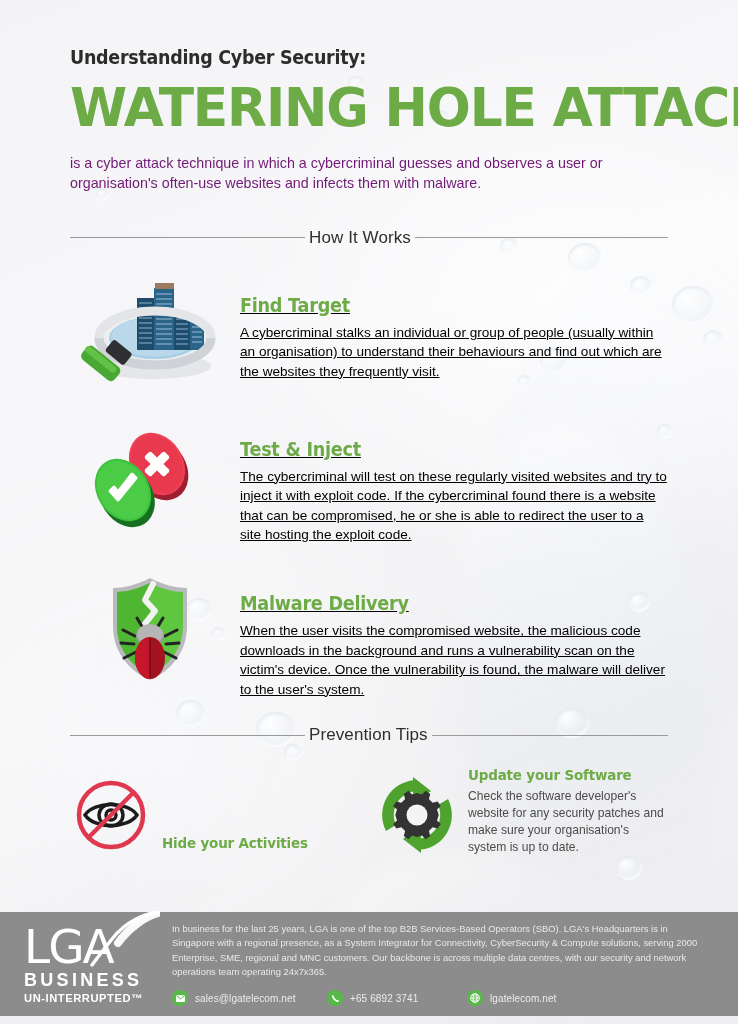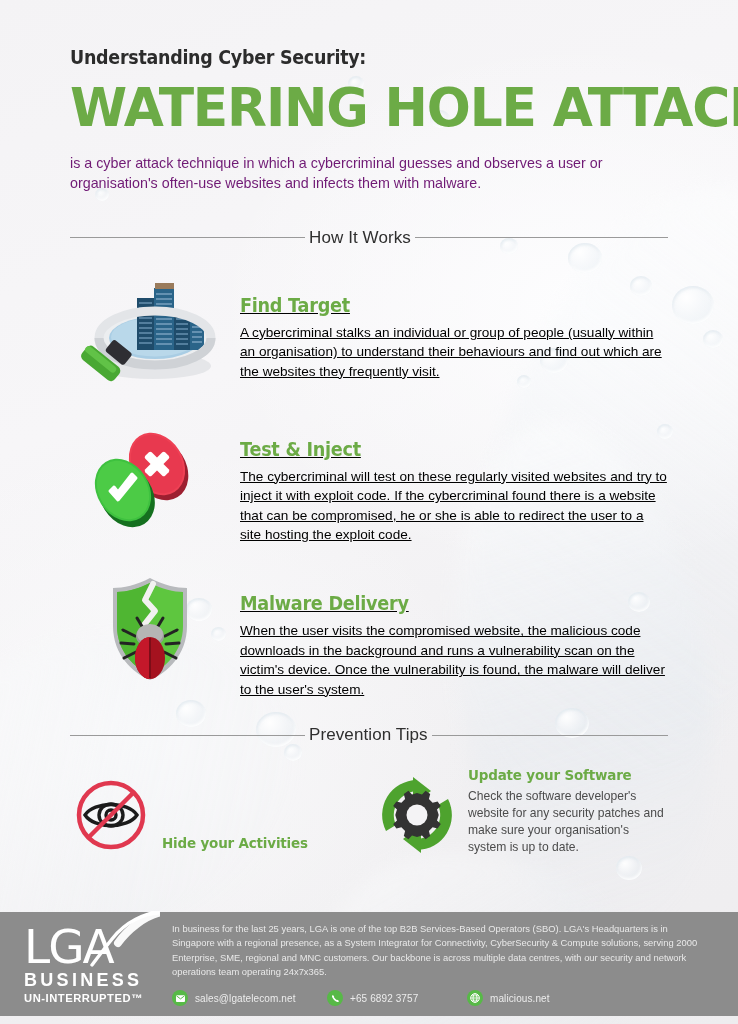--- a/index.html
+++ b/index.html
@@ -557,33 +557,33 @@
           </span>
           <span class="contact-label">sales@lgatelecom.net</span>
         </div>
 
         <div class="contact c2">
           <span class="contact-badge">
             <svg width="9" height="9" viewBox="0 0 12 12">
               <path d="M2.4 1.2 C1.4 1.8 1 3 1.6 4.4 C2.6 6.8 5.2 9.4 7.6 10.4 C9 11 10.2 10.6 10.8 9.6 L9 7.8 C8.4 8.2 7.8 8.2 7.2 7.8 C6.2 7.1 4.9 5.8 4.2 4.8 C3.8 4.2 3.8 3.6 4.2 3 Z" fill="#ffffff"></path>
             </svg>
           </span>
-          <span class="contact-label">+65 6892 3757</span>
+          <span class="contact-label">+65 6892 3741</span>
         </div>
 
         <div class="contact c3">
           <span class="contact-badge">
             <svg width="10" height="10" viewBox="0 0 12 12">
               <circle cx="6" cy="6" r="5.2" fill="none" stroke="#ffffff" stroke-width="1.2"></circle>
               <ellipse cx="6" cy="6" rx="2.4" ry="5.2" fill="none" stroke="#ffffff" stroke-width="1.1"></ellipse>
               <line x1="0.9" y1="6" x2="11.1" y2="6" stroke="#ffffff" stroke-width="1.1"></line>
               <line x1="1.7" y1="3.4" x2="10.3" y2="3.4" stroke="#ffffff" stroke-width=".9"></line>
               <line x1="1.7" y1="8.6" x2="10.3" y2="8.6" stroke="#ffffff" stroke-width=".9"></line>
             </svg>
           </span>
-          <span class="contact-label">malicious.net</span>
+          <span class="contact-label">lgatelecom.net</span>
         </div>
 
       </div>
     </div>
   </div>
 
 </div>
 
 </body></html>

